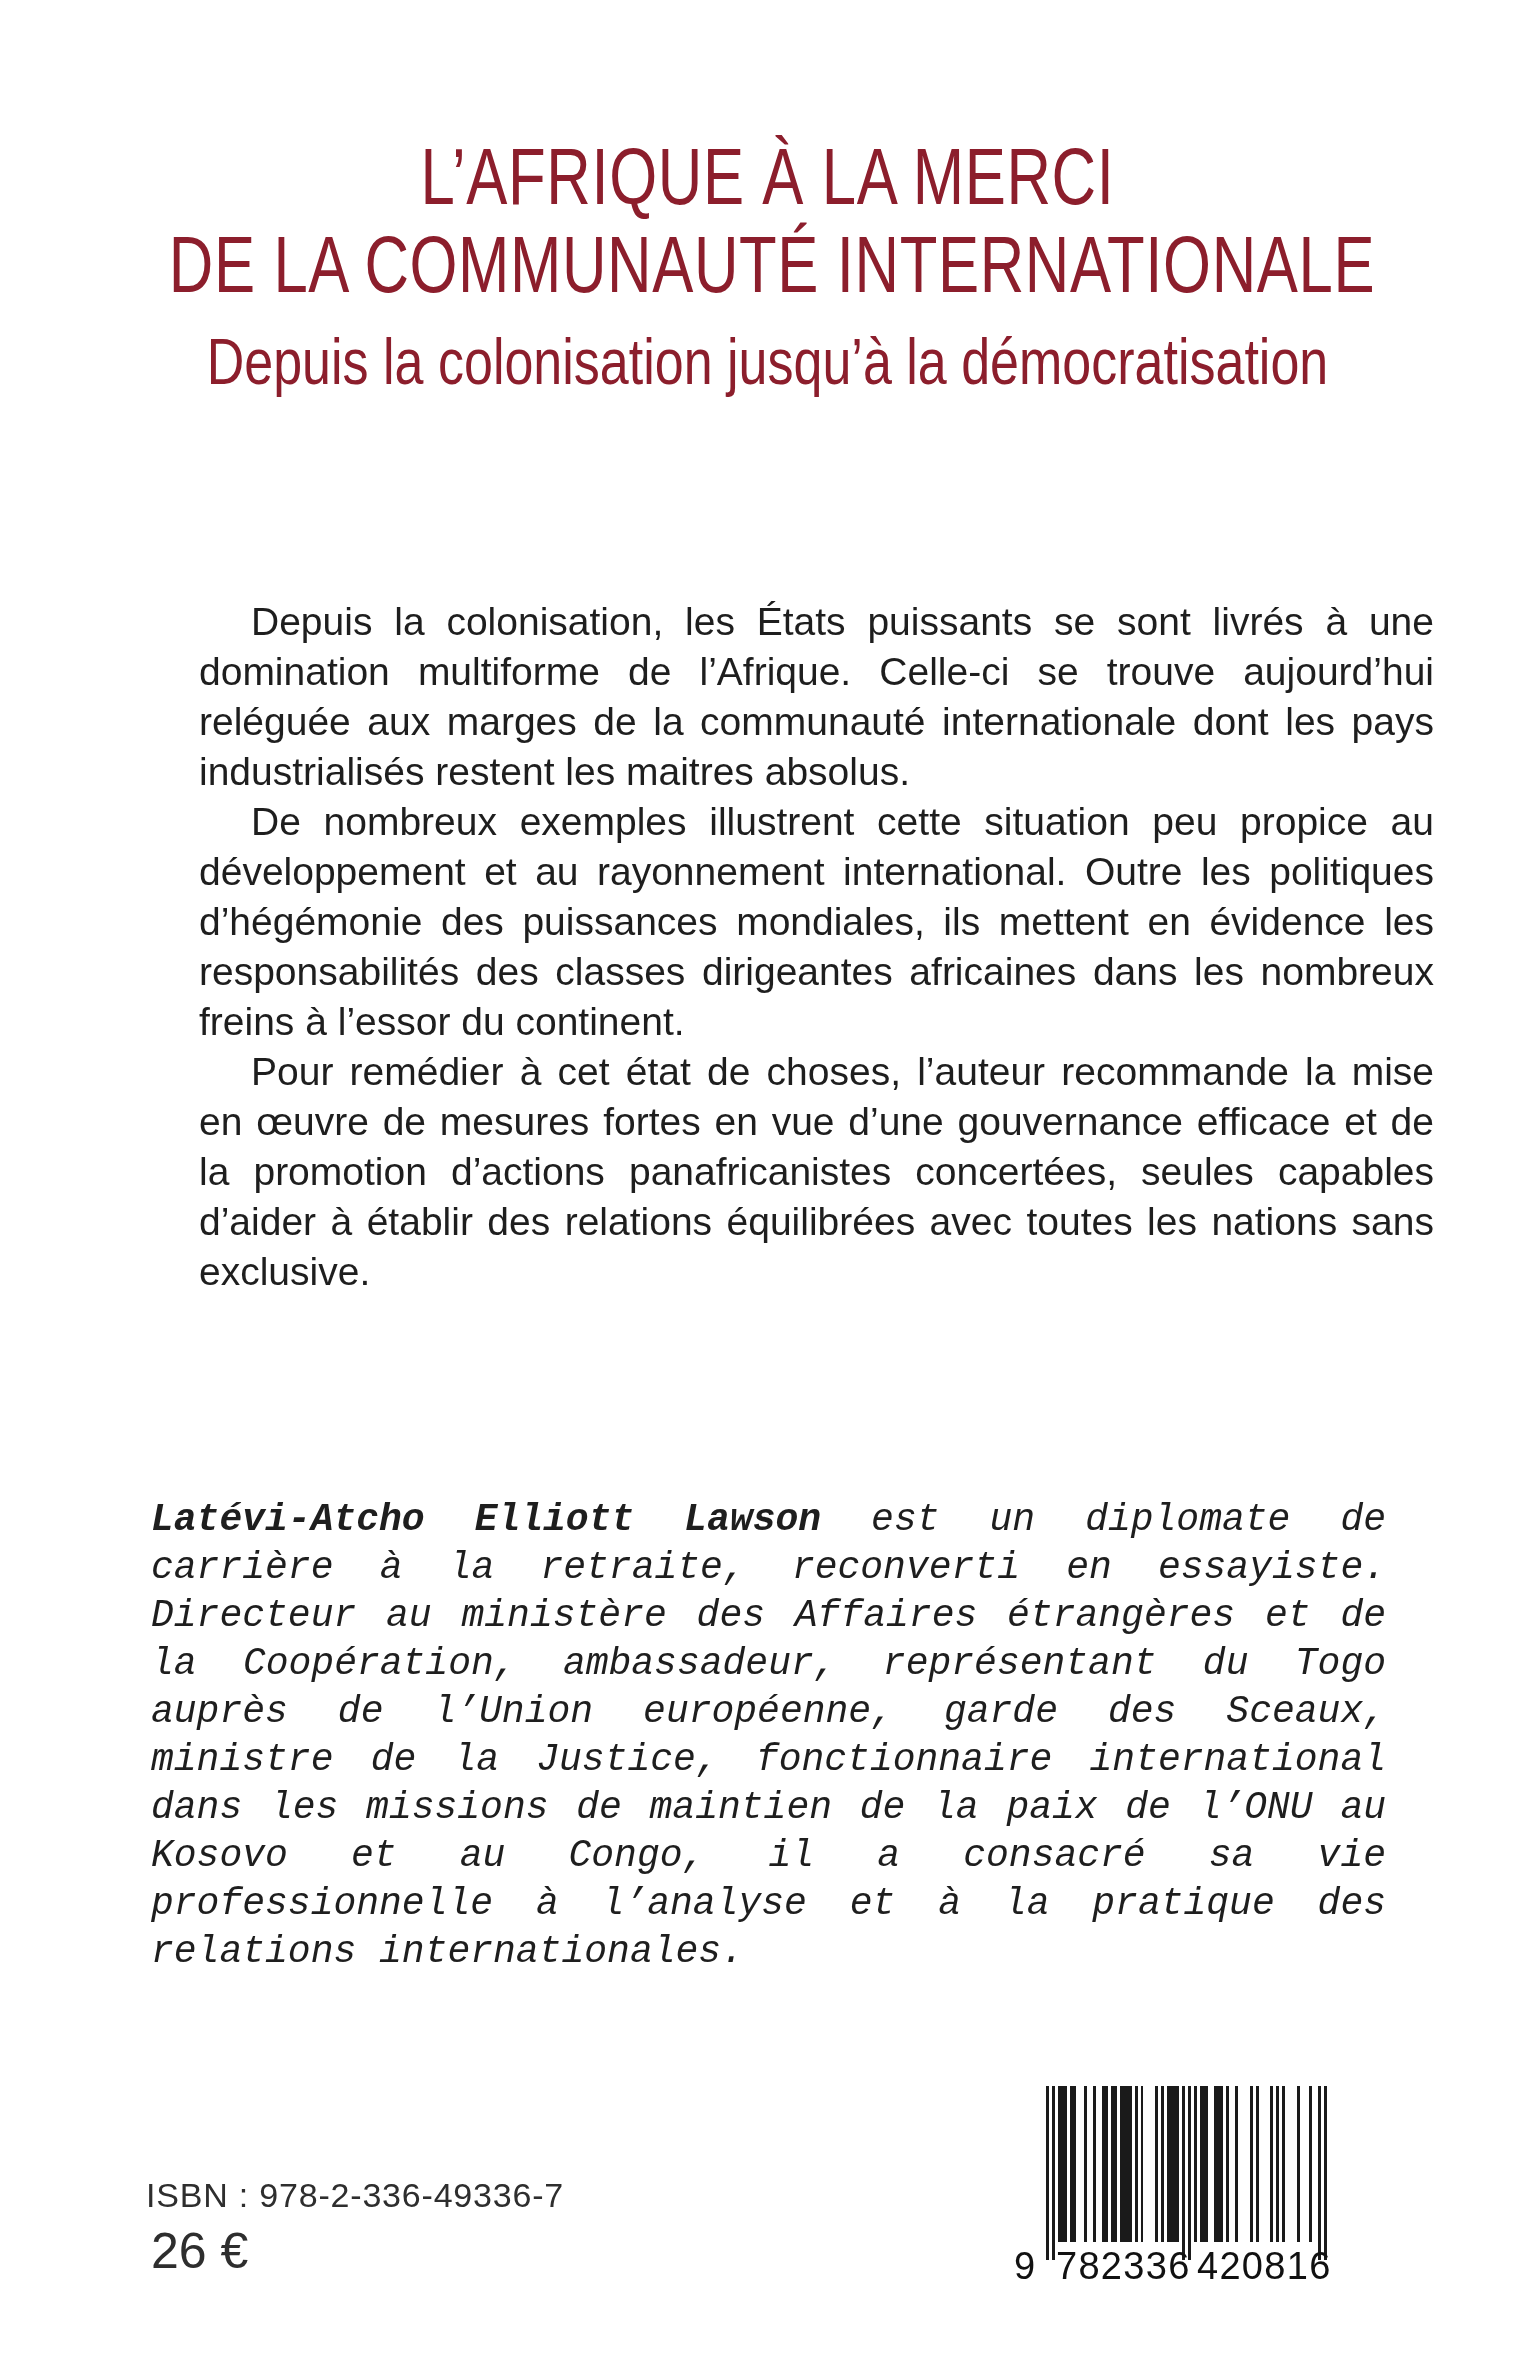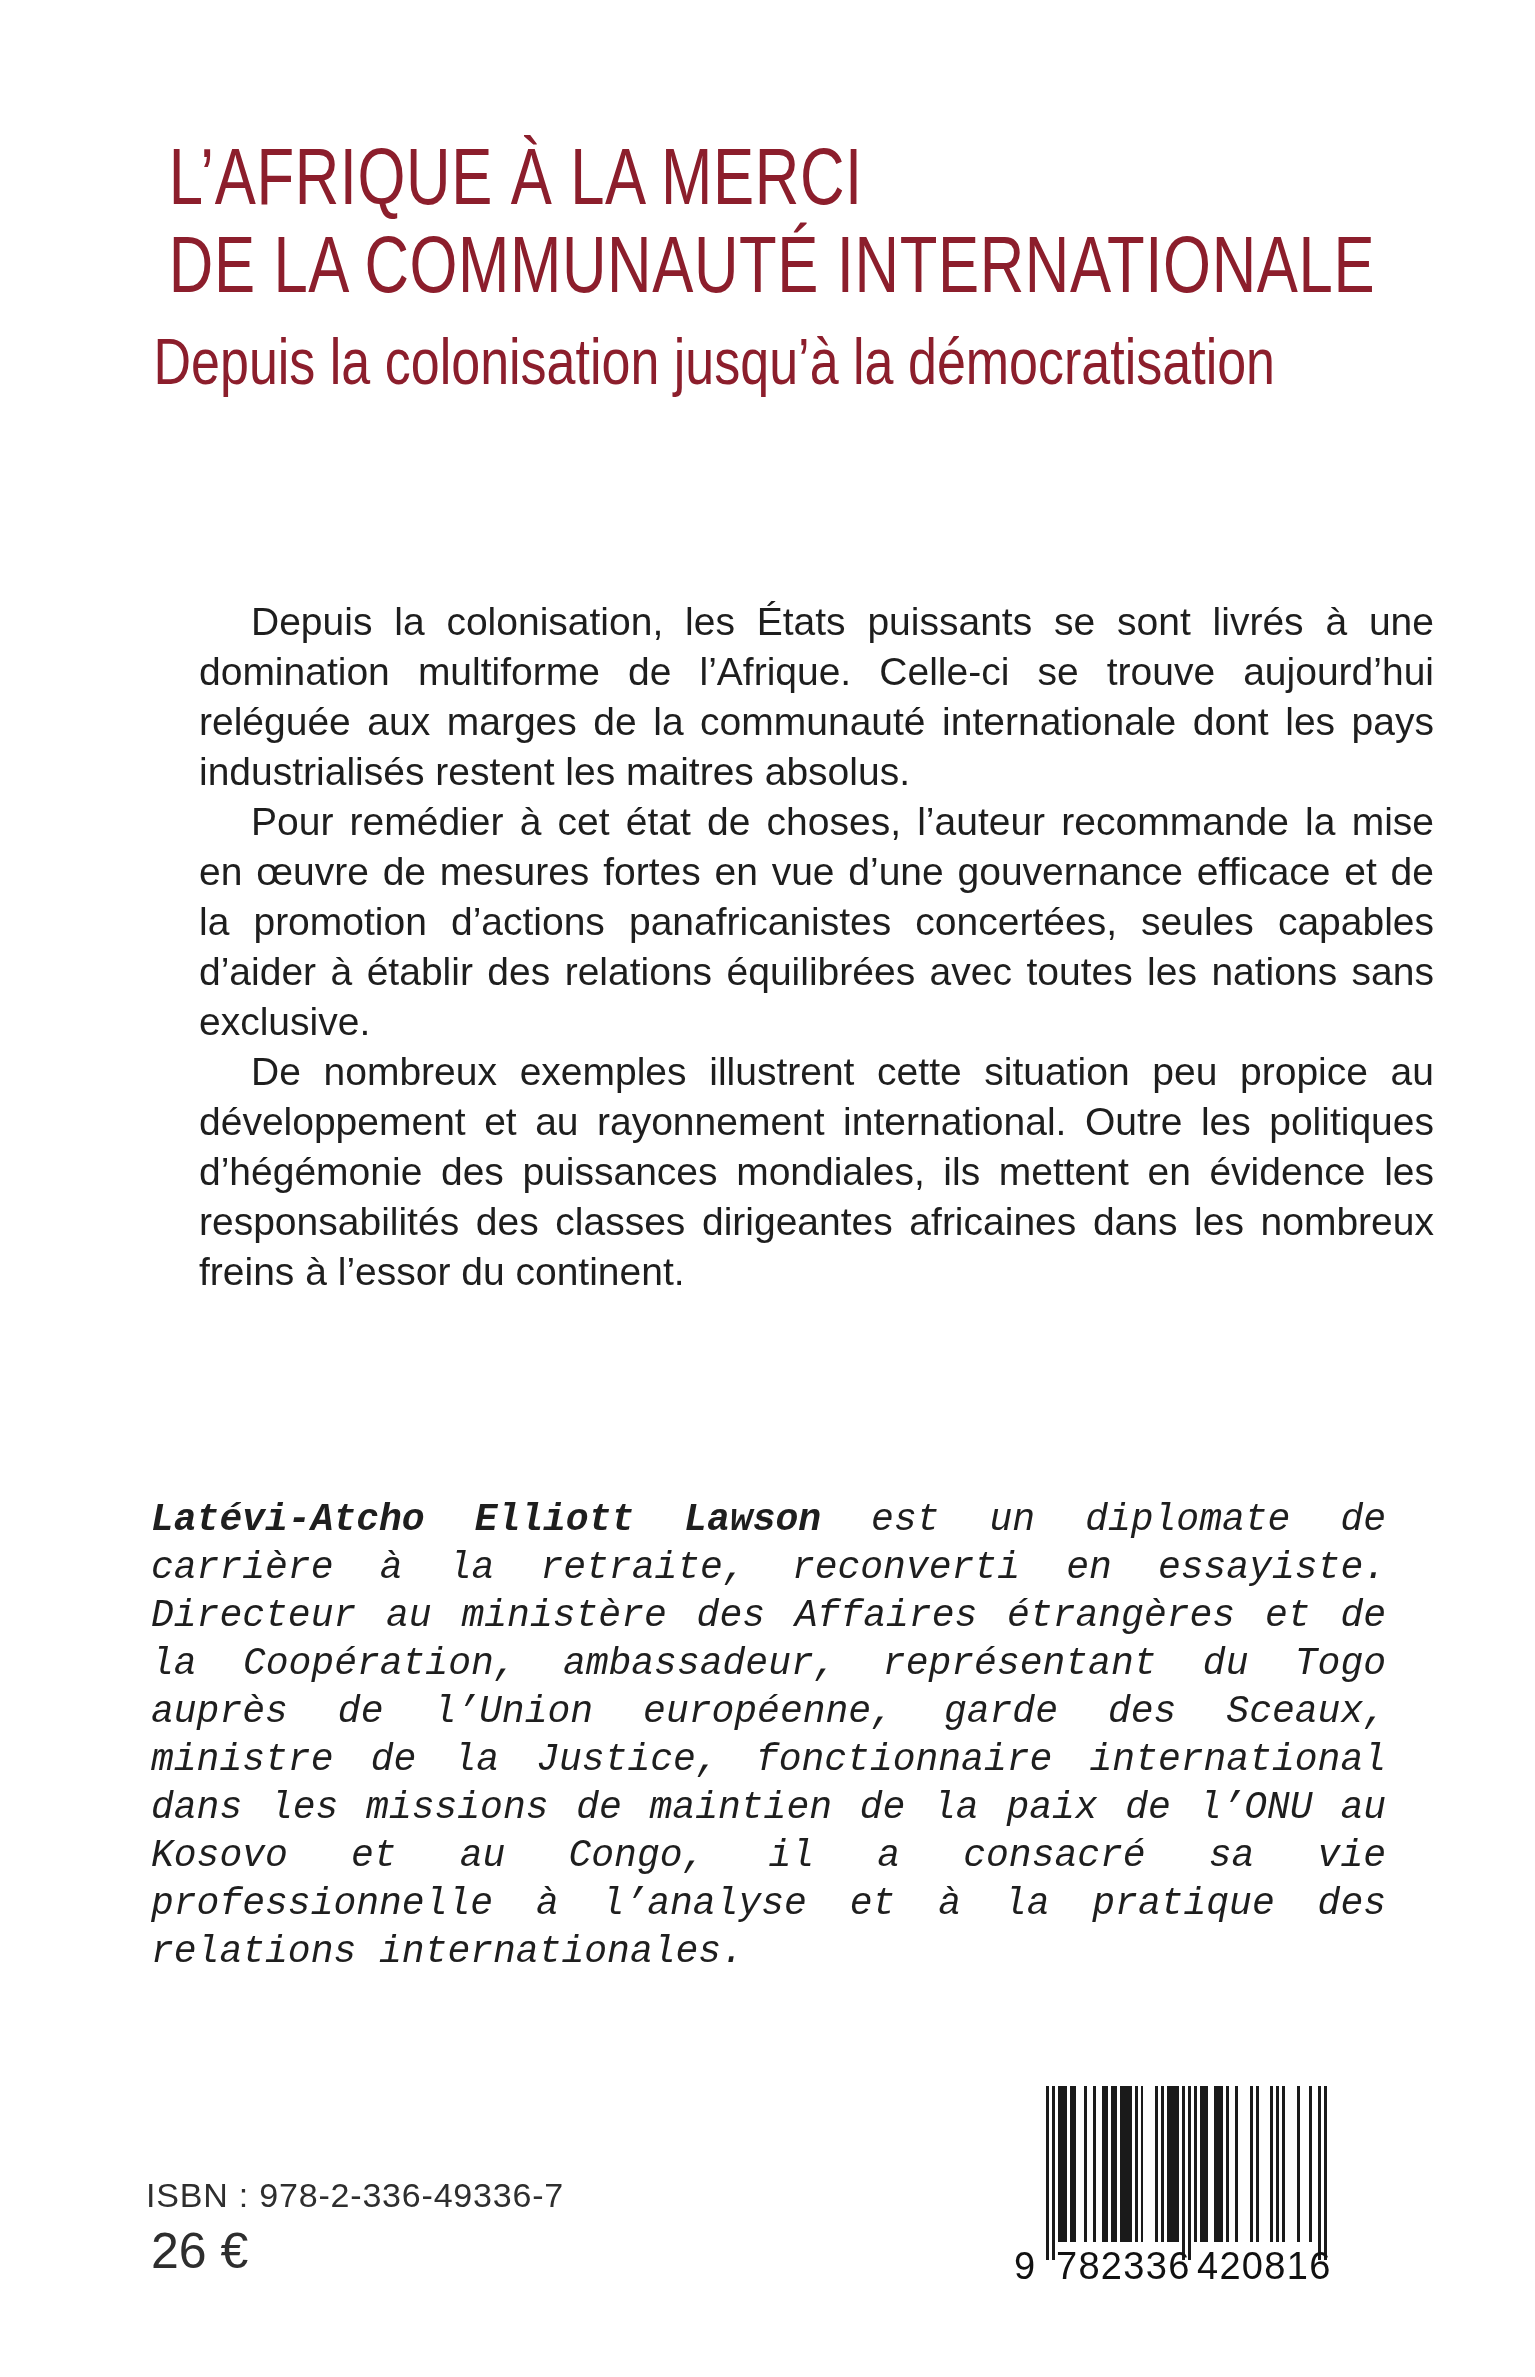--- a/index.html
+++ b/index.html
@@ -16,21 +16,21 @@
     inset: 0;
     background: #ffffff;
   }
 
   
   .title-block {
     position: absolute;
     top: 133px;
     left: 0;
     right: 0;
-    text-align: left;
+    text-align: center;
   }
   .title-line {
     color: #8C1E2C;
     font-size: 79px;
     font-weight: 500;
     line-height: 88px;
     letter-spacing: 0.8px;
     transform: scaleX(0.78);
     transform-origin: 50% 50%;
     white-space: nowrap;
@@ -141,22 +141,22 @@
 <div class="page">
 
   <header class="title-block">
     <div class="title-line">L’AFRIQUE À LA MERCI</div>
     <div class="title-line">DE LA COMMUNAUTÉ INTERNATIONALE</div>
     <div class="subtitle">Depuis la colonisation jusqu’à la démocratisation</div>
   </header>
 
   <section class="synopsis">
     <p>Depuis la colonisation, les États puissants se sont livrés à une domination multiforme de l’Afrique. Celle-ci se trouve aujourd’hui reléguée aux marges de la communauté internationale dont les pays industrialisés restent les maitres absolus.</p>
+    <p>De nombreux exemples illustrent cette situation peu propice au développement et au rayonnement international. Outre les politiques d’hégémonie des puissances mondiales, ils mettent en évidence les responsabilités des classes dirigeantes africaines dans les nombreux freins à l’essor du continent.</p>
     <p>Pour remédier à cet état de choses, l’auteur recommande la mise en œuvre de mesures fortes en vue d’une gouvernance efficace et de la promotion d’actions panafricanistes concertées, seules capables d’aider à établir des relations équilibrées avec toutes les nations sans exclusive.</p>
-    <p>De nombreux exemples illustrent cette situation peu propice au développement et au rayonnement international. Outre les politiques d’hégémonie des puissances mondiales, ils mettent en évidence les responsabilités des classes dirigeantes africaines dans les nombreux freins à l’essor du continent.</p>
   </section>
 
   <section class="bio">
     <p><strong>Latévi-Atcho Elliott Lawson</strong><span> est un diplomate de carrière à la retraite, reconverti en essayiste. Directeur au ministère des Affaires étrangères et de la Coopération, ambassadeur, représentant du Togo auprès de l’Union européenne, garde des Sceaux, ministre de la Justice, fonctionnaire international dans les missions de maintien de la paix de l’ONU au Kosovo et au Congo, il a consacré sa vie professionnelle à l’analyse et à la pratique des relations internationales.</span></p>
   </section>
 
   <div class="isbn">ISBN : 978-2-336-49336-7</div>
 
   <div class="price">26 €</div>
 

